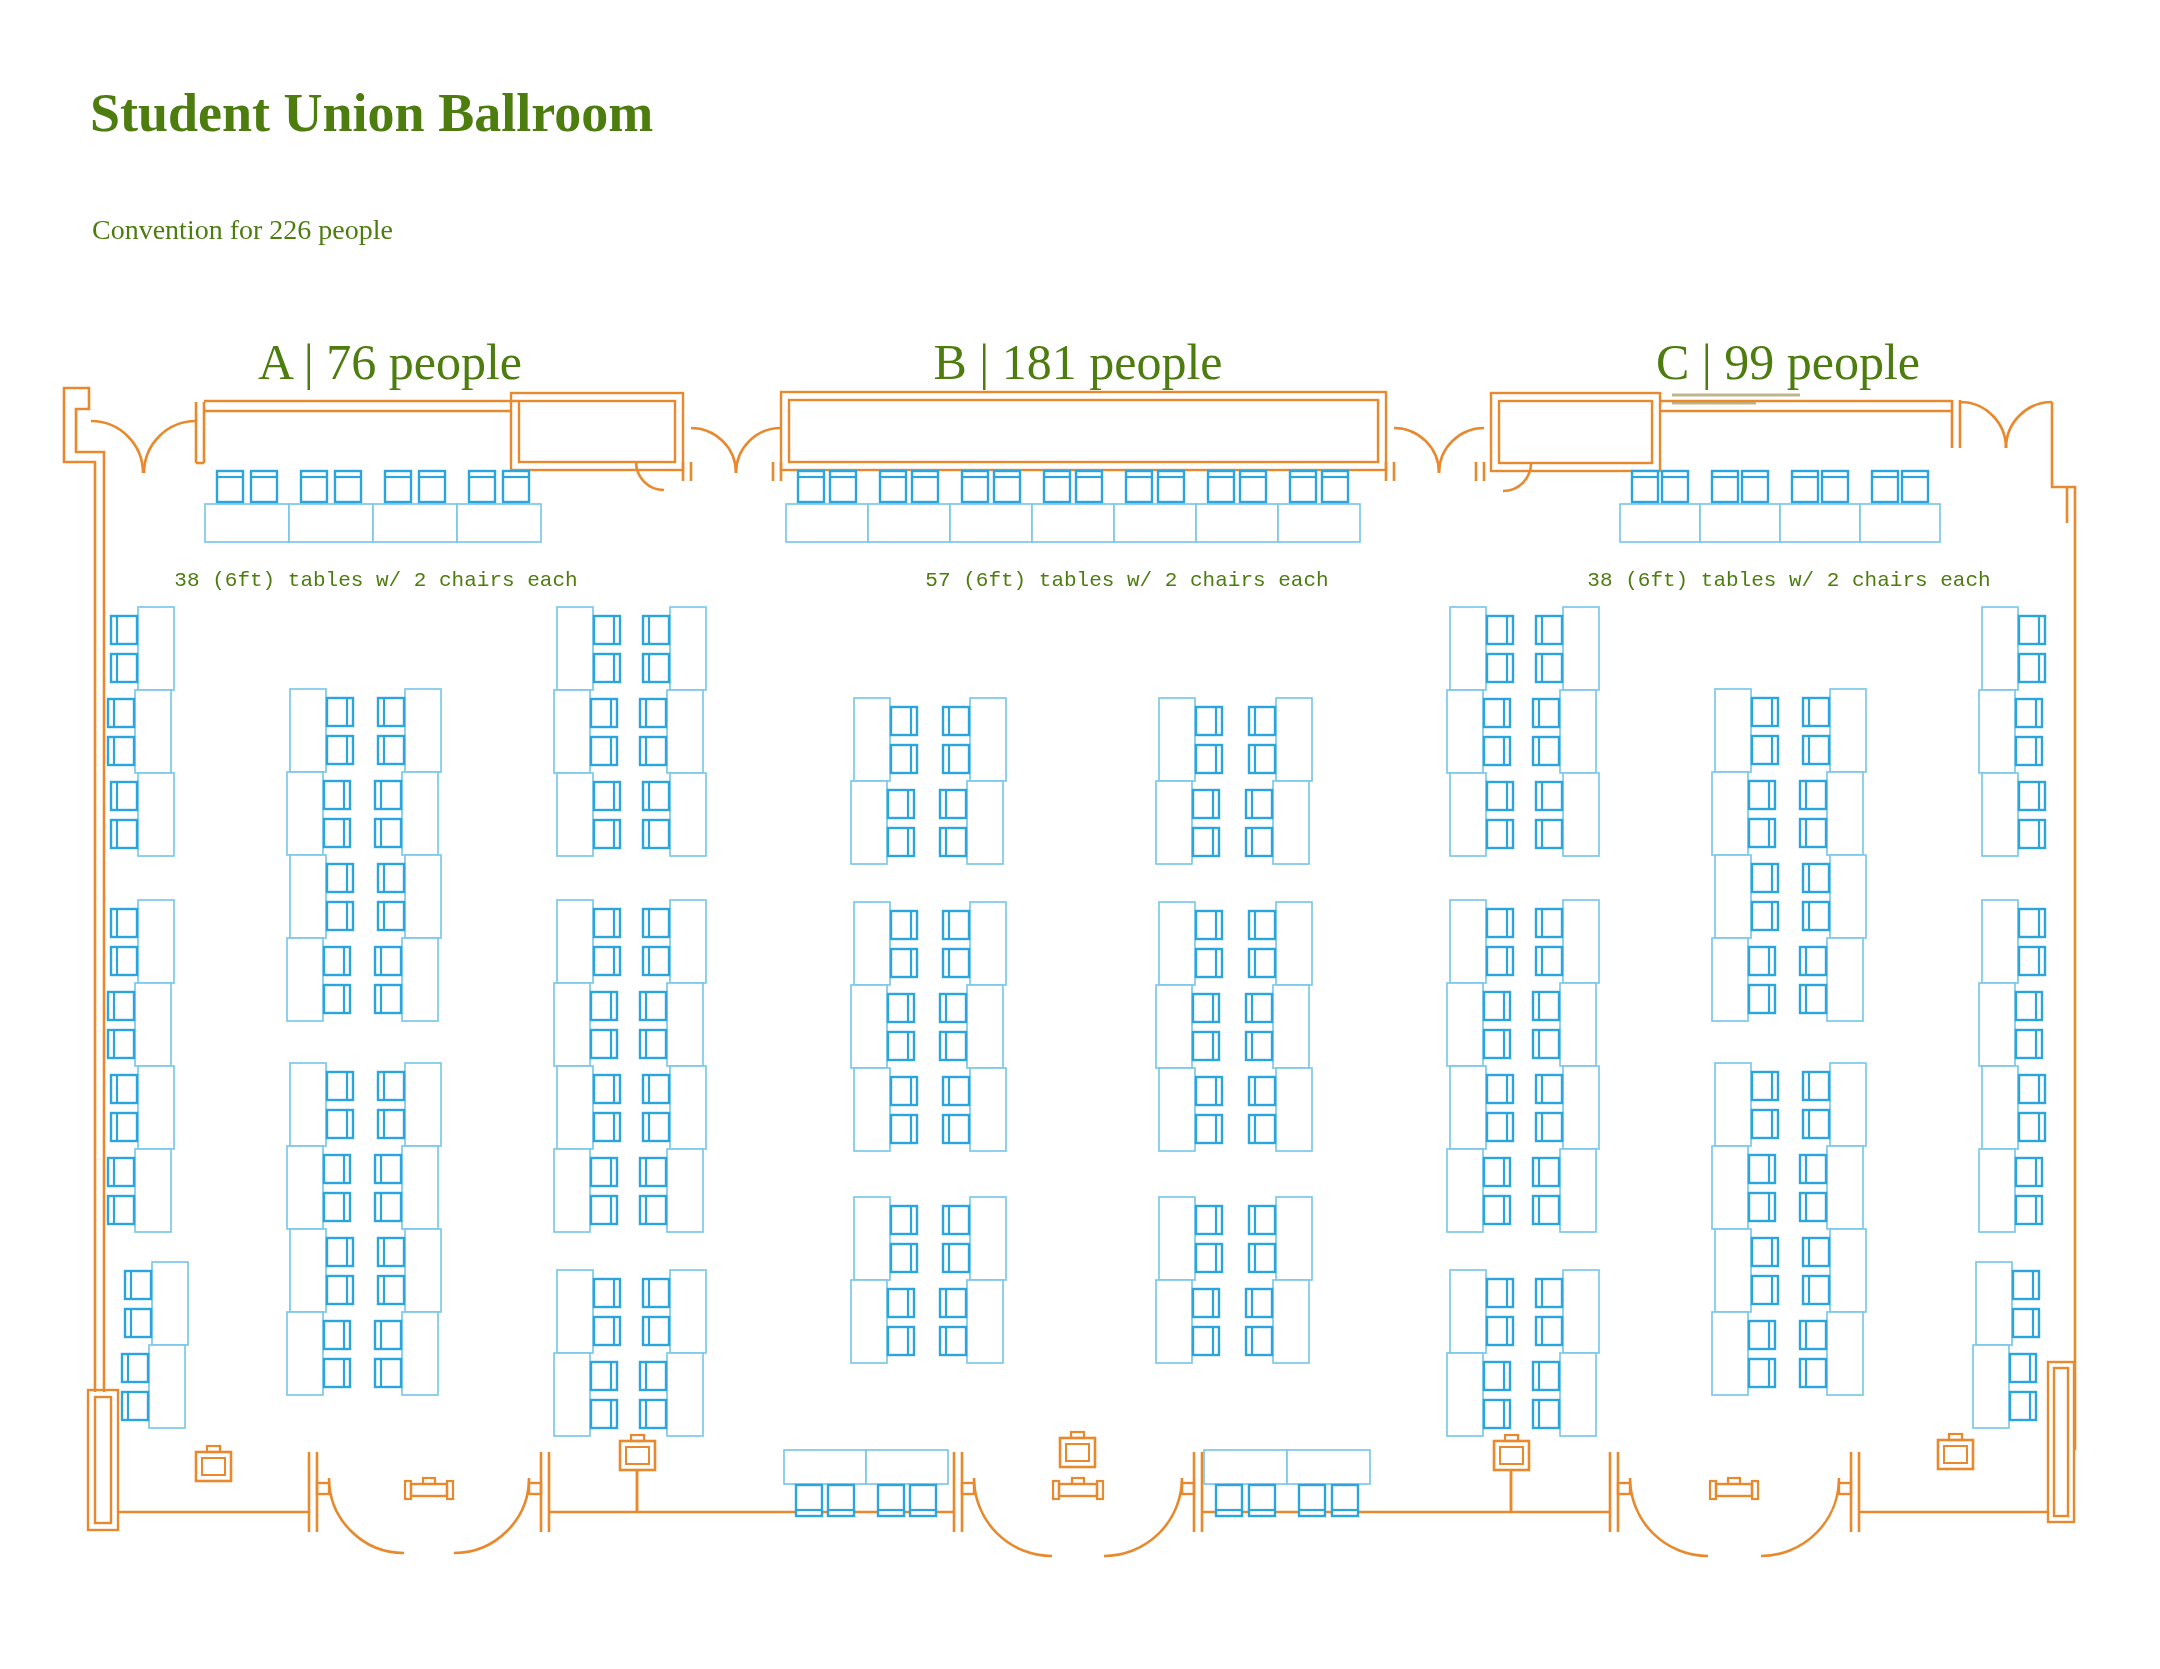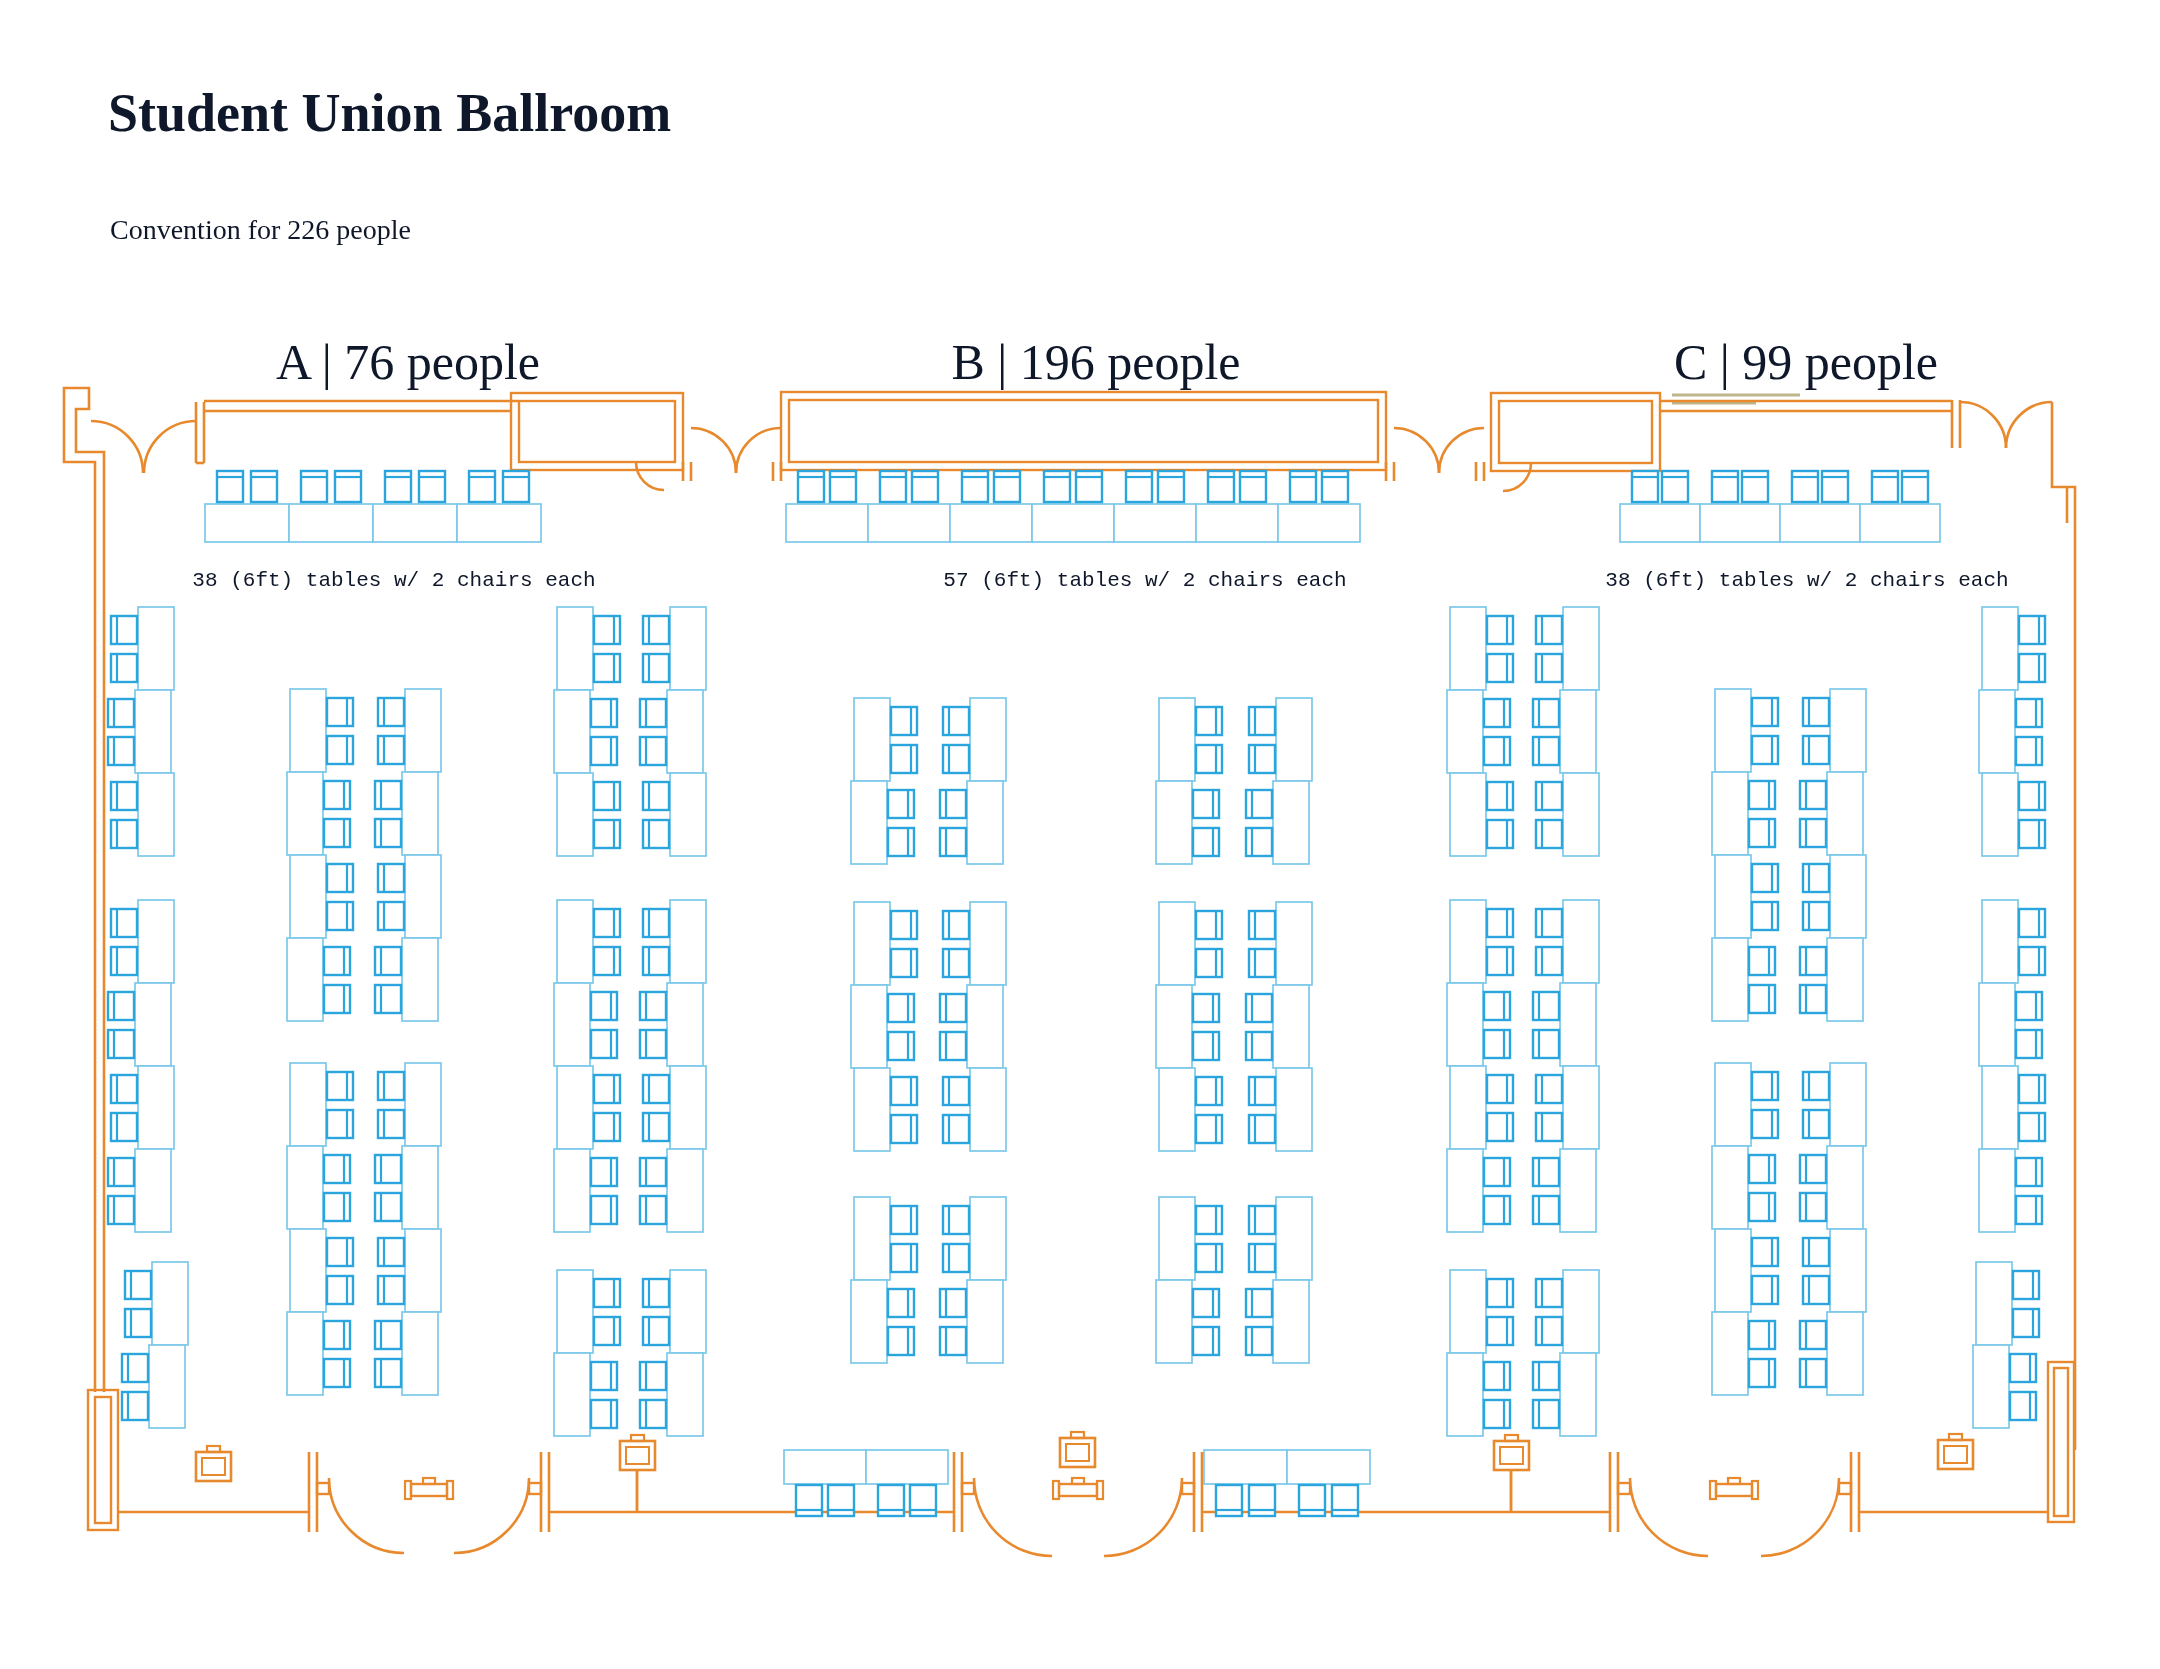--- a/index.html
+++ b/index.html
@@ -1,19 +1,19 @@
 <!DOCTYPE html>
 <html><head>
 <meta charset="utf-8">
 <style>
   html,body{margin:0;padding:0;background:#ffffff;}
   #page{position:relative;width:2160px;height:1669px;background:#ffffff;overflow:hidden;
         font-family:"Liberation Serif", serif;}
   #plan-svg{position:absolute;left:0;top:0;}
-  .txt{position:absolute;color:#0f172a;white-space:nowrap;margin-left:18px;}
+  .txt{position:absolute;color:#4d7c0f;white-space:nowrap;}
   #page-title{left:90px;top:82px;font-size:54px;font-weight:bold;letter-spacing:0px;}
   #page-subtitle{left:92px;top:214px;font-size:28px;font-weight:normal;}
   .section-header{font-size:50px;transform:translateX(-50%);top:333px;}
   .section-caption{font-size:21px;transform:translateX(-50%);top:569px;font-family:Liberation Mono, monospace;}
   #hdr-a{left:390px;} #hdr-b{left:1078px;} #hdr-c{left:1788px;}
   #cap-a{left:376px;} #cap-b{left:1127px;} #cap-c{left:1789px;}
 </style>
 </head>
 <body>
 
@@ -1424,19 +1424,19 @@
             <line x1="2030" y1="1392" x2="2030" y2="1420" stroke="#2aa5dd" stroke-width="2.2"></line>
           </g>
         </g>
       </g>
     </svg>
 
   <div id="page-title" class="txt">Student Union Ballroom</div>
   <div id="page-subtitle" class="txt">Convention for 226 people</div>
 
   <div id="hdr-a" class="txt section-header">A | 76 people</div>
-  <div id="hdr-b" class="txt section-header">B | 196 people</div>
+  <div id="hdr-b" class="txt section-header">B | 181 people</div>
   <div id="hdr-c" class="txt section-header">C | 99 people</div>
 
   <div id="cap-a" class="txt section-caption">38 (6ft) tables w/ 2 chairs each</div>
   <div id="cap-b" class="txt section-caption">57 (6ft) tables w/ 2 chairs each</div>
   <div id="cap-c" class="txt section-caption">38 (6ft) tables w/ 2 chairs each</div>
 </div>
 
 </body></html>

